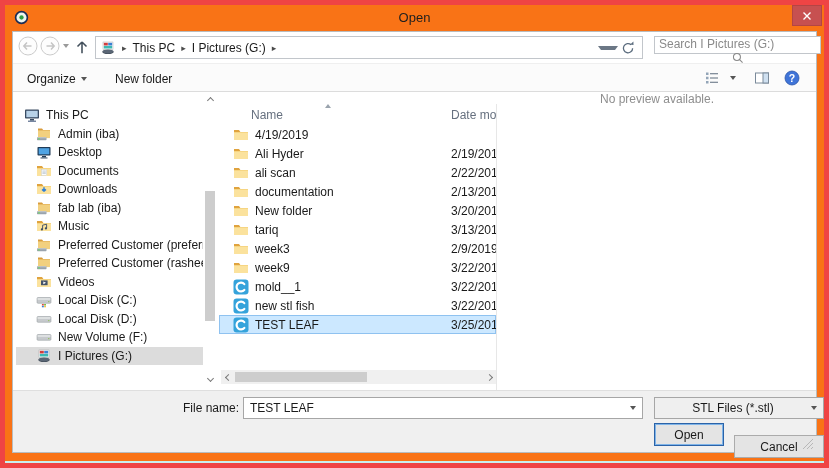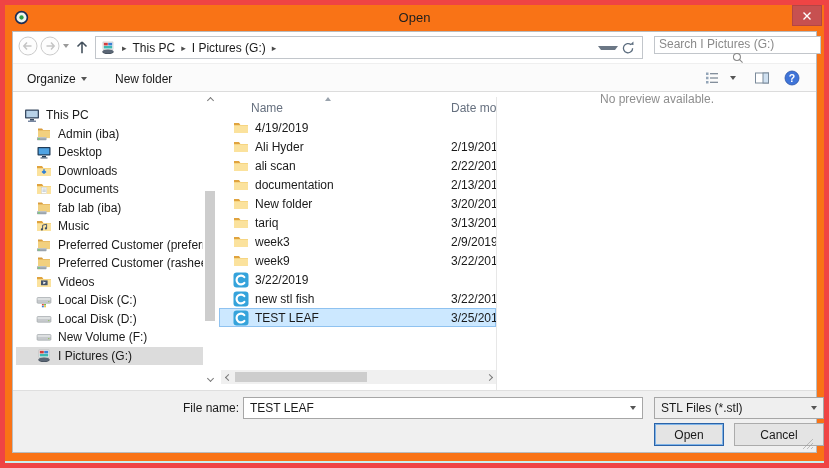--- a/index.html
+++ b/index.html
@@ -50,21 +50,21 @@
   .side-item.ind{padding-left:20px;}
   .side-item.selected{background:#dcdcdc;}
   .side-item .ic16{width:16px;height:16px;flex:0 0 16px;}
   .vscroll{position:absolute;left:190px;top:2px;width:14px;bottom:6px;}
   .vthumb{position:absolute;left:2px;width:10px;top:97px;height:130px;background:#cdcdcd;}
   .chev{display:inline-block;width:5px;height:5px;border-right:1.5px solid #7a7a7a;border-bottom:1.5px solid #7a7a7a;}
   .chev.up{transform:rotate(-135deg);} .chev.down{transform:rotate(45deg);}
   .chev.left{transform:rotate(135deg);} .chev.right{transform:rotate(-45deg);}
   .sc-arrow{position:absolute;width:14px;height:12px;display:flex;align-items:center;justify-content:center;}
   
-  .fpane{position:absolute;left:206px;top:5px;width:278px;bottom:0;border-right:1px solid #e7e7e7;overflow:hidden;}
+  .fpane{position:absolute;left:206px;top:12px;width:278px;bottom:0;border-right:1px solid #e7e7e7;overflow:hidden;}
   .fhead{position:relative;height:21px;}
   .fh-name{position:absolute;left:32px;top:4px;color:#66707f;}
   .fh-date{position:absolute;left:232px;top:4px;color:#66707f;white-space:nowrap;}
   .sort-caret{position:absolute;left:106px;top:0;width:0;height:0;
               border-left:3.5px solid transparent;border-right:3.5px solid transparent;border-bottom:4px solid #9aa3ad;}
   .file-row{height:19px;display:flex;align-items:center;padding-left:14px;white-space:nowrap;}
   .file-row .ic16{width:16px;height:16px;flex:0 0 16px;margin-right:6px;}
   .fname{flex:0 0 196px;overflow:hidden;}
   .fdate{flex:1;overflow:hidden;}
   .file-row.selected{background:#cce8ff;box-shadow:inset 0 0 0 1px #8fc2f0;}
@@ -76,26 +76,26 @@
   .preview-msg{color:#8e8e8e;}
   
   .footer{position:absolute;left:0;right:0;bottom:0;height:62px;background:#f0f0f0;border-top:1px solid #dfdfdf;}
   .fn-label{position:absolute;left:170px;top:10px;color:#1a1a1a;}
   .fn-combo{position:absolute;left:230px;top:6px;width:400px;height:22px;background:#fff;border:1px solid #a6a6a6;
             display:flex;align-items:center;}
   .fn-combo input{flex:1;border:none;outline:none;background:transparent;font:12px "Liberation Sans",sans-serif;
                   padding:0 0 0 6px;color:#1a1a1a;min-width:0;}
   .combo-arrow{flex:0 0 18px;display:flex;align-items:center;justify-content:center;height:100%;}
   .ft-combo{position:absolute;left:641px;top:6px;width:170px;height:22px;background:#efefef;border:1px solid #a6a6a6;
-            display:flex;align-items:center;}
+            display:flex;align-items:center;text-align:center;}
   .ft-combo .val{flex:1;padding-left:6px;white-space:nowrap;overflow:hidden;}
   .btn{position:absolute;top:32px;height:23px;background:#e4e4e4;display:flex;align-items:center;justify-content:center;
        color:#1a1a1a;}
   .btn-open{left:641px;width:70px;border:1px solid #2b63a8;box-shadow:inset 0 0 0 1px #7fb4e8;}
-  .btn-cancel{left:721px;width:90px;border:1px solid #ababab;}
+  .btn-cancel{left:721px;width:90px;border:1px solid #ababab;margin-top:12px;}
   .grip{position:absolute;right:2px;bottom:2px;width:12px;height:12px;opacity:.6;}
   .bottom-strip{position:absolute;left:0;right:0;bottom:0;height:2px;background:#c9f1ee;}
 </style>
 </head>
 <body>
 
 <svg width="0" height="0" style="position:absolute" aria-hidden="true">
   <defs>
     <symbol id="sym-folder" viewBox="0 0 16 16">
       <path d="M1 3h5l1.4 1.9H15V13H1z" fill="#e0a33e"></path>
@@ -305,29 +305,29 @@
           <span>Admin (iba)</span>
         </div>
         <div class="side-item ind">
           <svg class="ic16">
               <use href="#sym-desktop"></use>
             </svg>
           <span>Desktop</span>
         </div>
         <div class="side-item ind">
           <svg class="ic16">
+              <use href="#sym-documents"></use>
+            </svg>
+          <span>Documents</span>
+        </div>
+        <div class="side-item ind">
+          <svg class="ic16">
               <use href="#sym-downloads"></use>
             </svg>
           <span>Downloads</span>
-        </div>
-        <div class="side-item ind">
-          <svg class="ic16">
-              <use href="#sym-documents"></use>
-            </svg>
-          <span>Documents</span>
         </div>
         <div class="side-item ind">
           <svg class="ic16">
               <use href="#sym-netfolder"></use>
             </svg>
           <span>fab lab (iba)</span>
         </div>
         <div class="side-item ind">
           <svg class="ic16">
               <use href="#sym-music"></use>
@@ -447,20 +447,21 @@
           <svg class="ic16">
               <use href="#sym-folder"></use>
             </svg>
           <span class="fname">week9</span>
           <span class="fdate">3/22/2019</span>
         </div>
         <div class="file-row">
           <svg class="ic16">
               <use href="#sym-cura"></use>
             </svg>
+          <span class="fname">mold__1</span>
           <span class="fdate">3/22/2019</span>
         </div>
         <div class="file-row">
           <svg class="ic16">
               <use href="#sym-cura"></use>
             </svg>
           <span class="fname">new stl fish</span>
           <span class="fdate">3/22/2019</span>
         </div>
         <div class="file-row selected">

